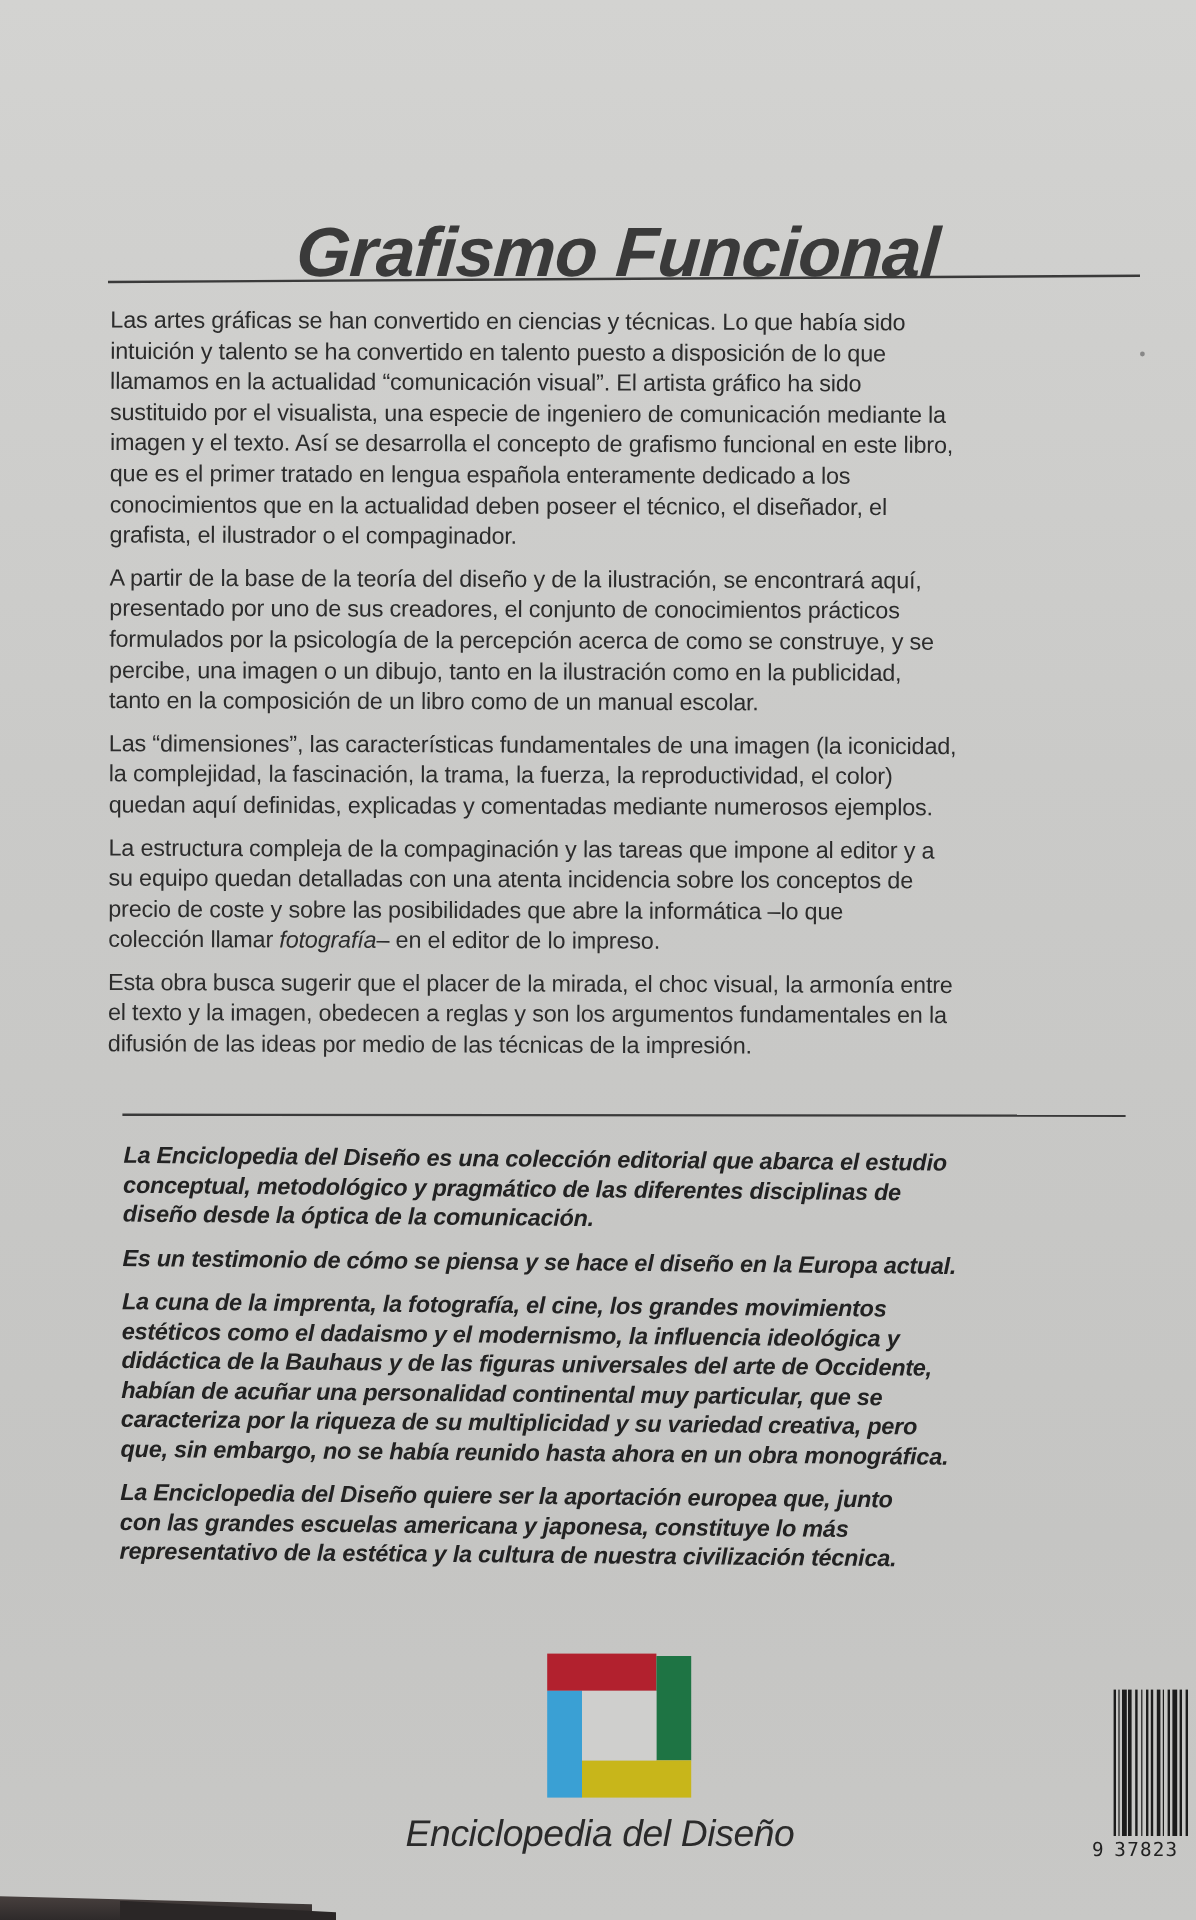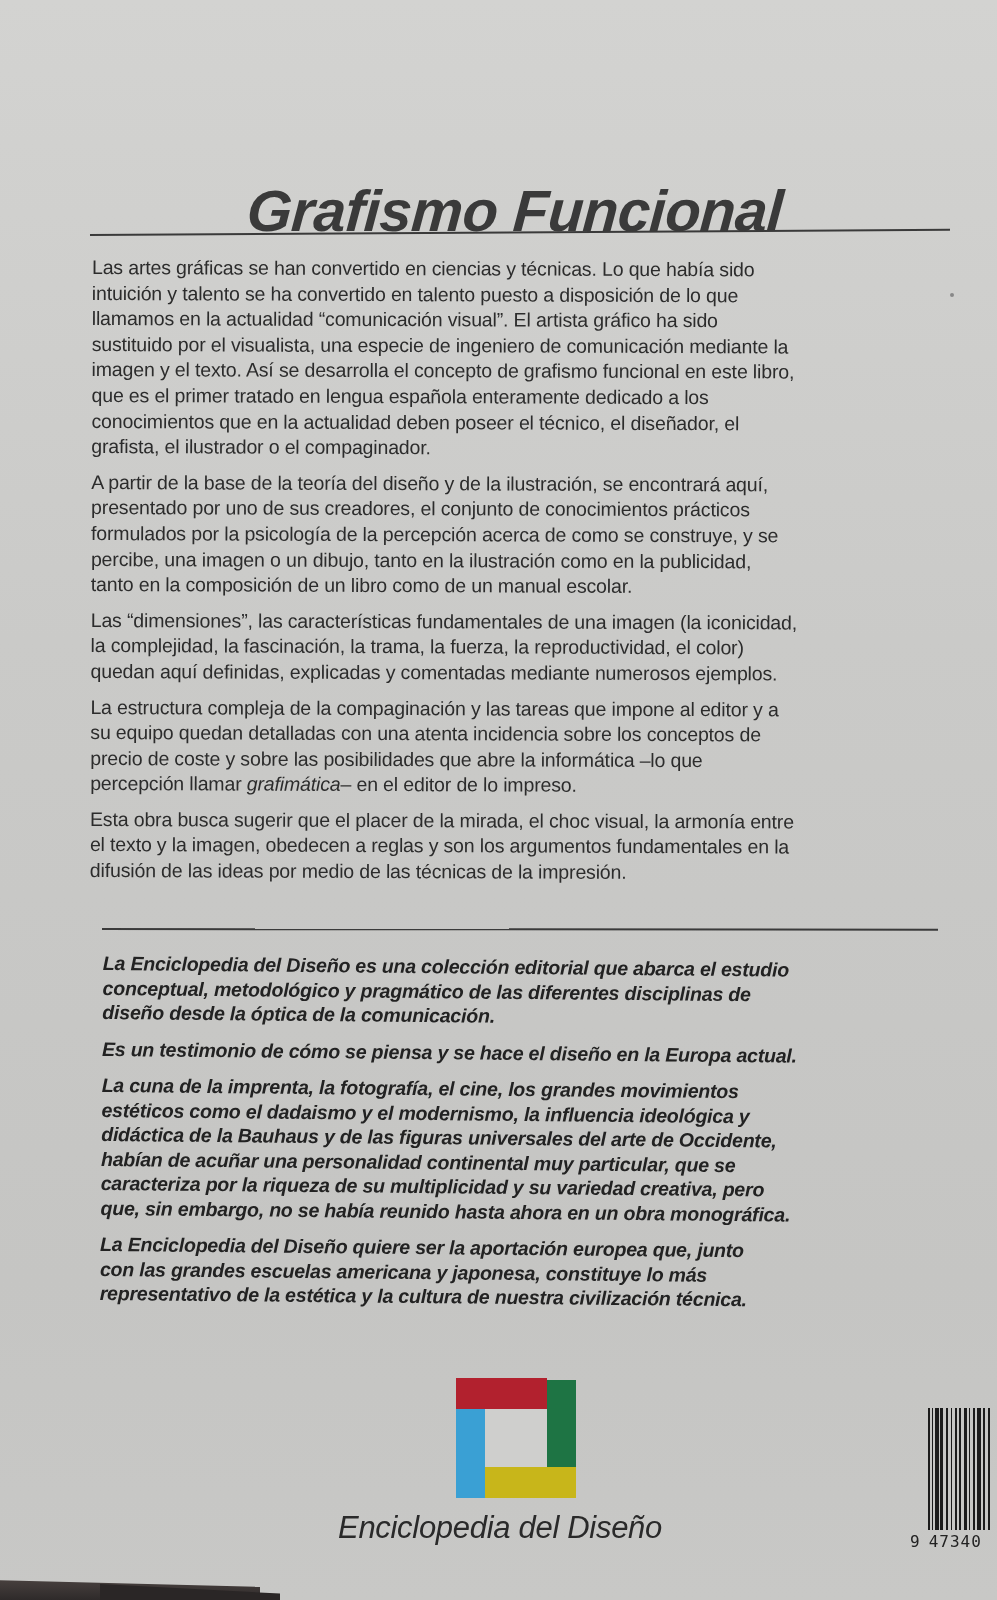--- a/index.html
+++ b/index.html
@@ -112,21 +112,21 @@
   </p>
   <p>
     <span class="line">Las “dimensiones”, las características fundamentales de una imagen (la iconicidad,</span>
     <span class="line">la complejidad, la fascinación, la trama, la fuerza, la reproductividad, el color)</span>
     <span class="line">quedan aquí definidas, explicadas y comentadas mediante numerosos ejemplos.</span>
   </p>
   <p>
     <span class="line">La estructura compleja de la compaginación y las tareas que impone al editor y a</span>
     <span class="line">su equipo quedan detalladas con una atenta incidencia sobre los conceptos de</span>
     <span class="line">precio de coste y sobre las posibilidades que abre la informática –lo que</span>
-    <span class="line"><span>percepción llamar </span><em>grafimática</em><span>– en el editor de lo impreso.</span></span>
+    <span class="line"><span>colección llamar </span><em>fotografía</em><span>– en el editor de lo impreso.</span></span>
   </p>
   <p>
     <span class="line">Esta obra busca sugerir que el placer de la mirada, el choc visual, la armonía entre</span>
     <span class="line">el texto y la imagen, obedecen a reglas y son los argumentos fundamentales en la</span>
     <span class="line">difusión de las ideas por medio de las técnicas de la impresión.</span>
   </p>
 </div>
 
 <div class="rule mid"></div>
 
@@ -185,16 +185,16 @@
   <span style="width:1px"></span>
     <span class="gap" style="width:3px"></span>
   <span style="width:2px"></span>
     <span class="gap" style="width:2px"></span>
   <span style="width:4px"></span>
     <span class="gap" style="width:2px"></span>
   <span style="width:2px"></span>
     <span class="gap" style="width:3px"></span>
   <span style="width:2px"></span>
 </div>
-<div class="isbn"><span class="lead">9</span><span>47340</span></div>
+<div class="isbn"><span class="lead">9</span><span>37823</span></div>
 
 <div class="bottom-shadow"></div>
 <div class="bottom-shadow2"></div>
 
 </body></html>

